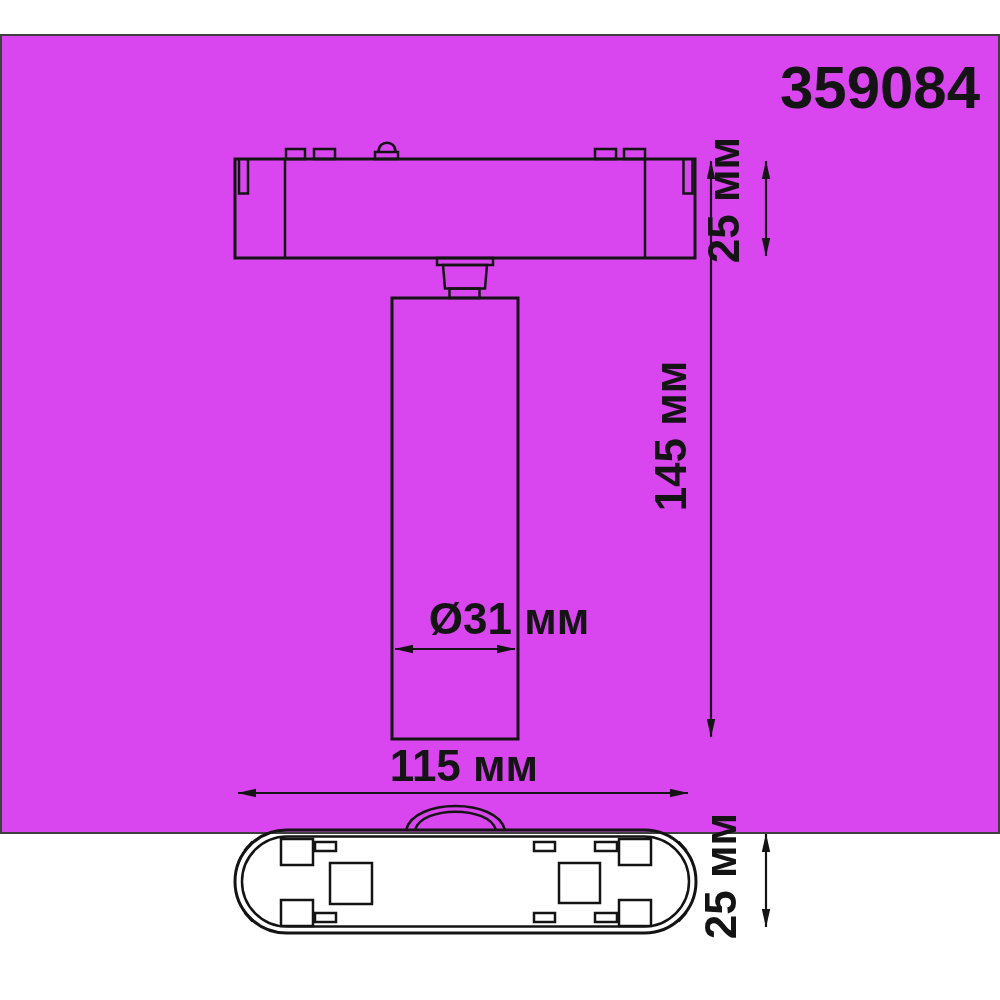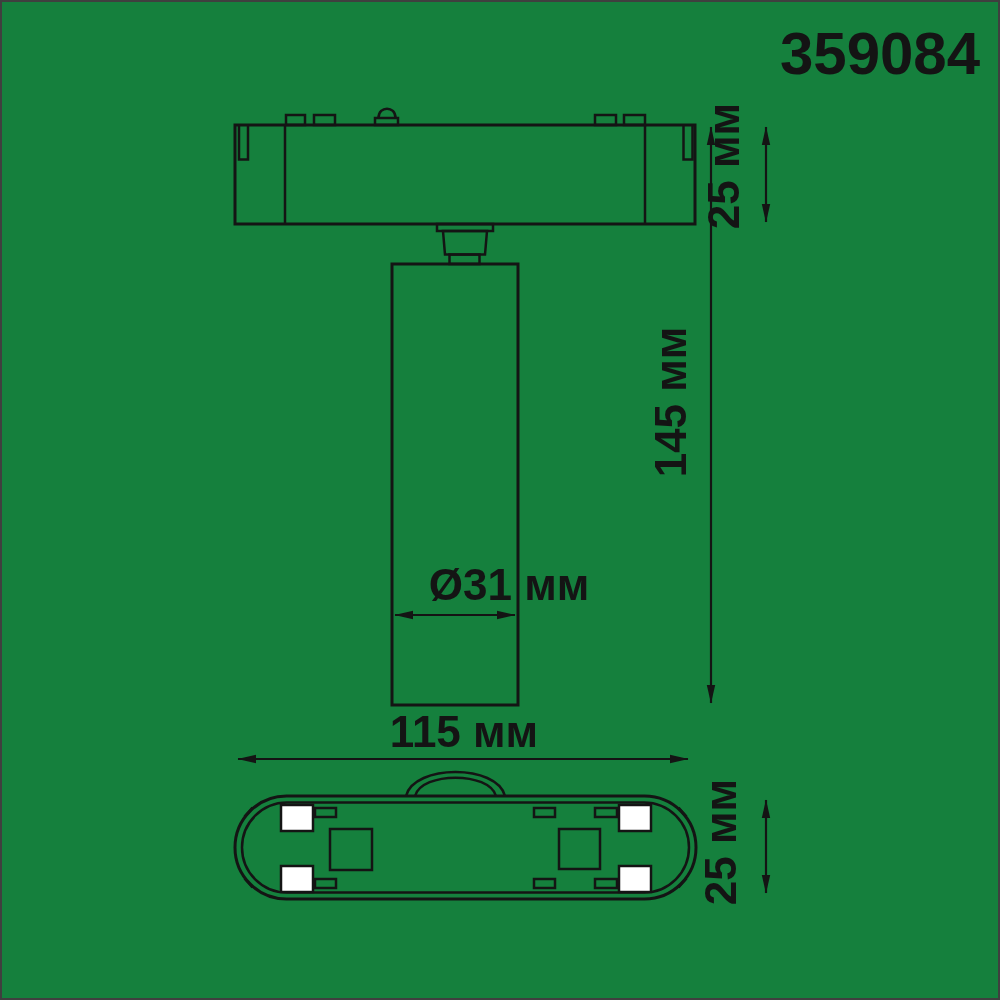--- a/index.html
+++ b/index.html
@@ -6,25 +6,26 @@
     margin: 0;
     padding: 0;
     width: 1000px;
     height: 1000px;
     overflow: hidden;
     background: #ffffff;
   }
   .page {
     position: relative;
     width: 1000px;
-    height: 1000px;
+    height: 800px;
     box-sizing: border-box;
     border: 2px solid #3f3f3f;
-    background: #15803d;
+    background: #d946ef;
     font-family: "Liberation Sans", "DejaVu Sans", sans-serif;
+    margin-top: 34px;
   }
   svg { display: block; }
   .outline   { fill: none; stroke: #141414; stroke-width: 3;   stroke-linejoin: miter; }
   .detail    { fill: none; stroke: #141414; stroke-width: 2.5; stroke-linejoin: miter; }
   .detail-f  { fill: #ffffff; stroke: #141414; stroke-width: 2.5; stroke-linejoin: miter; }
   .dimline   { fill: none; stroke: #141414; stroke-width: 2.2; }
   .dim-text  {
     fill: #141414;
     font-family: "Liberation Sans", "DejaVu Sans", sans-serif;
     font-size: 44px;

